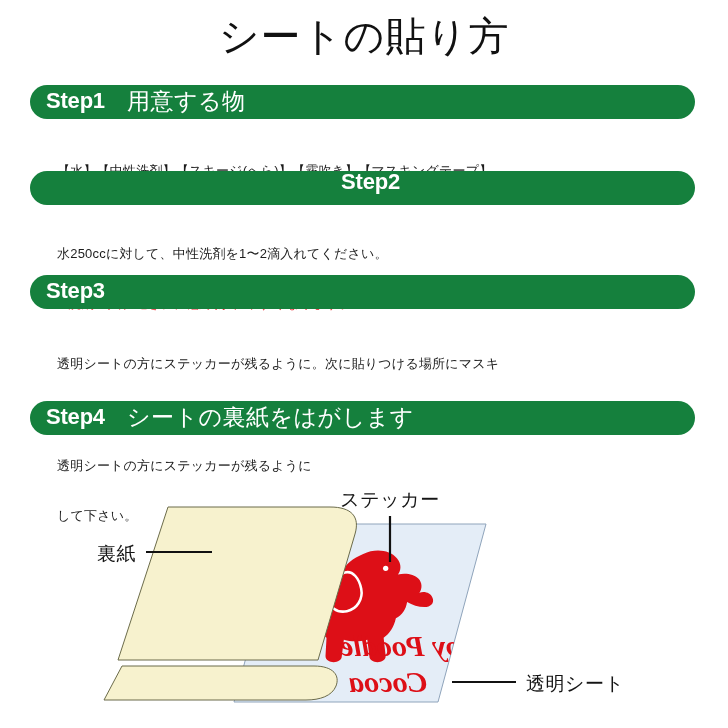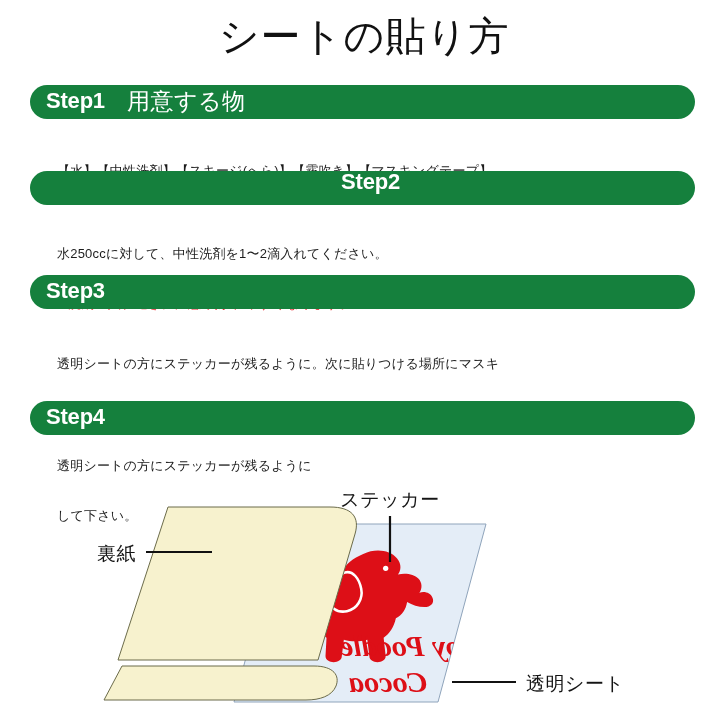--- a/index.html
+++ b/index.html
@@ -138,20 +138,21 @@
   <div class="step-bar" id="bar3">
     <span class="step-num">Step3</span>
   </div>
   <div class="body-text" id="body3">
     <span class="line">透明シートの方にステッカーが残るように。次に貼りつける場所にマスキ</span>
     <span class="line">ングテープなどえ水平/垂直など目安になる目印をつけます。</span>
   </div>
 
   <div class="step-bar" id="bar4">
     <span class="step-num">Step4</span>
+    <span class="step-title">シートの裏紙をはがします</span>
   </div>
   <div class="body-text" id="body4">
     <span class="line">透明シートの方にステッカーが残るように</span>
     <span class="line">して下さい。</span>
   </div>
 
   <div class="figure">
     <svg width="728" height="238" viewBox="0 0 728 238" xmlns="http://www.w3.org/2000/svg">
 
       <g>

